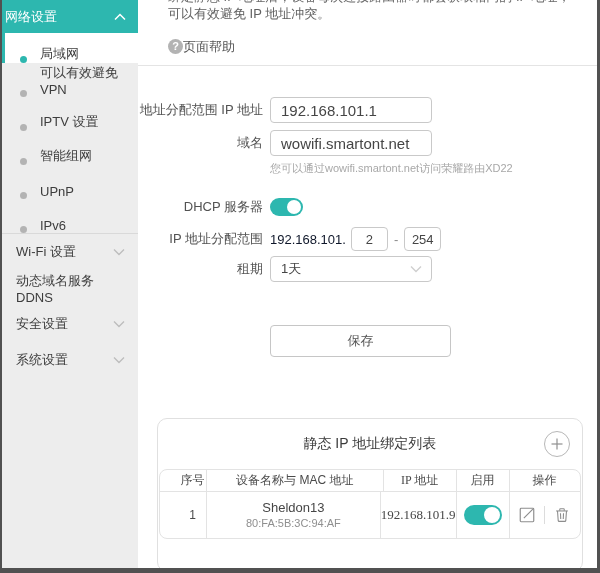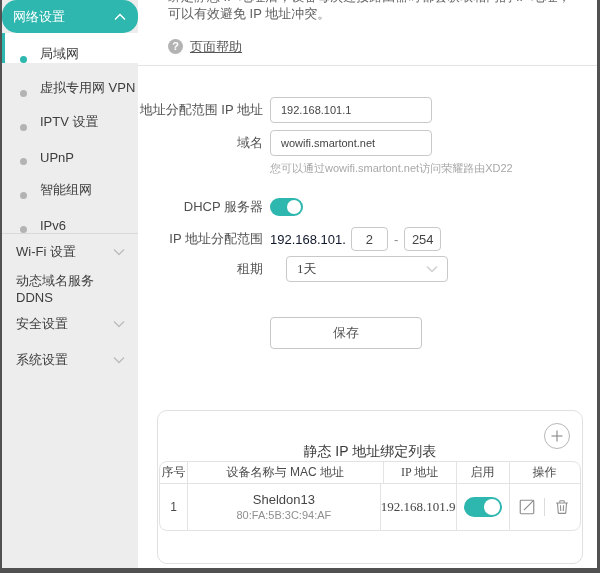--- a/index.html
+++ b/index.html
@@ -9,21 +9,21 @@
   .screen {
     position:relative; width:600px; height:573px; overflow:hidden;
     border-left:2px solid #515151; border-right:3px solid #515151; border-bottom:5px solid #515151;
     background:#fff; display:flex;
   }
 
   
   .sidebar { width:136px; flex:0 0 136px; background:#ededed; height:100%; }
   .side-header {
     height:33px; background:#2db7af; color:#fff; display:flex; align-items:center;
-    justify-content:space-between; padding:0 12px 0 11px; font-size:13px; cursor:pointer;border-radius:15px;
+    justify-content:space-between; padding:0 12px 0 3px; font-size:13px; cursor:pointer;
   }
   .side-item {
     height:34px; display:flex; align-items:flex-end; padding-left:18px; font-size:13px; color:#3d3d3d; cursor:pointer;
   }
   .side-item .bullet {
     width:7px; height:7px; border-radius:50%; background:#b3b3b3; margin-right:13px; flex:0 0 7px;
   }
   .side-item.selected { height:30px; background:#ffffff; border-left:3px solid #2db7af; padding-left:15px; }
   .side-item.selected .bullet { background:#2db7af; }
   .side-divider { border-top:1px solid #d9d9d9; margin:0; }
@@ -37,80 +37,80 @@
   .content { flex:1 1 auto; background:#fff; height:100%; position:relative; font-size:13px; }
   .intro-wrap { padding:0 28px 0 30px; }
   .clipped-line { height:5px; overflow:hidden; }
   .clipped-line span { display:block; font-size:13px; line-height:16px; color:#6a6a6a; margin-top:-11px; white-space:nowrap; }
   .intro-line { font-size:13px; line-height:17px; color:#606060; }
   .help-row { display:flex; align-items:center; margin:17px 0 0 30px; height:15px; cursor:pointer; width:max-content; }
   .q-circle {
     width:15px; height:15px; border-radius:50%; background:#b3b3b3; color:#fff;
     font-size:11px; line-height:15px; text-align:center; font-weight:bold;
   }
-  .help-label { margin-left:7px; color:#565656; text-decoration:underline; font-size:13px; }
+  .help-label { color:#565656; font-size:13px; }
   .content-divider { border-top:1px solid #e4e4e4; margin-top:11px; }
 
   
   .form { padding-top:31px; }
   .frow { display:flex; align-items:center; margin-left:0; }
   .flabel { width:125px; text-align:right; color:#525252; font-size:13px; flex:0 0 125px; margin-right:7px; }
   .tinput {
     width:162px; height:26px; border:1px solid #c9c9c9; border-radius:4px; padding:0 10px;
-    font-size:11px; color:#454545; font-family:"Liberation Sans","DejaVu Sans",sans-serif; background:#fff; outline:none;
+    font-size:15px; color:#454545; font-family:"Liberation Sans","DejaVu Sans",sans-serif; background:#fff; outline:none;
   }
   .hint-row { margin-top:5px; }
   .hint { font-size:11px; color:#a8a8a8; }
-  .mt7 { margin-top:7px; } .mt22 { margin-top:22px; } .mt11 { margin-top:11px; } .mt5 { margin-top:5px;font-family:Liberation Serif, serif; }
+  .mt7 { margin-top:7px; } .mt22 { margin-top:22px; } .mt11 { margin-top:11px; } .mt5 { margin-top:5px; }
 
   .toggle { width:33px; height:18px; border-radius:9px; background:#2db7af; position:relative; cursor:pointer; }
   .toggle .knob { position:absolute; top:2px; right:2px; width:14px; height:14px; border-radius:50%; background:#fff; }
   .toggle.big { width:38px; height:20px; border-radius:10px; }
   .toggle.big .knob { width:16px; height:16px; }
 
   .range-prefix { color:#0f172a; font-size:13px; }
   .sinput {
     width:37px; height:24px; border:1px solid #c9c9c9; border-radius:4px; text-align:center;
     font-size:13px; color:#454545; font-family:"Liberation Sans","DejaVu Sans",sans-serif; outline:none; margin-left:5px;
   }
   .dash { color:#8a8a8a; margin:0 6px; font-size:13px; }
 
   .select-box {
     width:162px; height:26px; border:1px solid #c9c9c9; border-radius:4px; display:flex; align-items:center;
-    justify-content:space-between; padding:0 9px 0 10px; cursor:pointer; background:#fff;margin-left:16px;
+    justify-content:space-between; padding:0 9px 0 10px; cursor:pointer; background:#fff;
   }
   .select-box .sel-val { font-size:13px; color:#454545; }
 
   .save-row { margin-top:35px; margin-left:132px; }
   .save-btn {
-    width:152px; height:32px; border:1px solid #c6c6c6; border-radius:4px; background:#fff;
-    color:#555; font-size:13px; cursor:pointer; font-family:"Liberation Sans","DejaVu Sans",sans-serif;
+    width:181px; height:32px; border:1px solid #c6c6c6; border-radius:4px; background:#fff;
+    color:#555; font-size:13px; cursor:pointer; font-family:"Liberation Sans","DejaVu Sans",sans-serif;margin-top:8px;
   }
 
   
   .card {
     margin:61px 16px 0 19px; height:154px; border:1px solid #e0e0e0; border-radius:10px; position:relative; background:#fff;
   }
-  .card-title-row { height:50px; display:flex; align-items:flex-end; justify-content:center; position:relative; }
+  .card-title-row { height:50px; display:flex; align-items:center; justify-content:center; position:relative; }
   .card-title { font-size:14px; color:#3a3a3a; }
   .add-btn {
     position:absolute; right:12px; top:12px; width:26px; height:26px; border-radius:50%;
     border:1px solid #b7b7b7; background:#fff; cursor:pointer; display:flex; align-items:center; justify-content:center; padding:0;
   }
 
   .tbl { margin:0 1px; border:1px solid #e3e3e3; border-radius:8px; overflow:hidden; }
   .trow { display:flex; }
   .trow.head { height:22px; border-bottom:1px solid #e3e3e3; }
   .trow.data { height:46px; }
   .tcell {
     display:flex; align-items:center; justify-content:center; border-right:1px solid #e3e3e3;
     font-size:12px; color:#4a4a4a; flex-direction:column;
   }
   .tcell:last-child { border-right:none; }
-  .c0 { flex:0 0 28px; } .c1 { flex:1 1 auto; } .c2 { flex:0 0 73px;font-family:Liberation Serif, serif; } .c3 { flex:0 0 53px; } .c4 { flex:0 0 70px; }
+  .c0 { flex:0 0 28px;margin-left:19px; } .c1 { flex:1 1 auto; } .c2 { flex:0 0 73px;font-family:Liberation Serif, serif; } .c3 { flex:0 0 53px; } .c4 { flex:0 0 70px; }
   .dev-name { font-size:13px; color:#464646; line-height:15px; }
   .dev-mac { font-size:11px; color:#8f8f8f; line-height:13px; margin-top:2px; }
   .cell-ip { font-size:13px; color:#464646; }
   .ops { flex-direction:row; gap:0; }
   .icon-btn { background:none; border:none; padding:0; cursor:pointer; display:flex; align-items:center; }
   .op-sep { width:1px; height:18px; background:#dcdcdc; margin:0 8px; }
 
   
   .scrollbar { flex:0 0 13px; background:#f6f6f3; border-left:1px solid #dcdcdc; position:relative; }
 </style>
@@ -126,33 +126,33 @@
           <polyline points="1,6.5 6,1.5 11,6.5" fill="none" stroke="#ffffff" stroke-width="1.5"></polyline>
         </svg>
     </div>
 
     <div class="side-item selected">
       <span class="bullet"></span>
       <span>局域网</span>
     </div>
     <div class="side-item">
       <span class="bullet"></span>
-      <span>虚拟专用网 VPN</span>
+      <span>可以有效避免 VPN</span>
     </div>
     <div class="side-item">
       <span class="bullet"></span>
       <span>IPTV 设置</span>
     </div>
     <div class="side-item">
       <span class="bullet"></span>
+      <span>智能组网</span>
+    </div>
+    <div class="side-item">
+      <span class="bullet"></span>
       <span>UPnP</span>
-    </div>
-    <div class="side-item">
-      <span class="bullet"></span>
-      <span>智能组网</span>
     </div>
     <div class="side-item">
       <span class="bullet"></span>
       <span>IPv6</span>
     </div>
 
     <div class="side-divider"></div>
 
     <div class="side-section">
       <span>Wi-Fi 设置</span>

